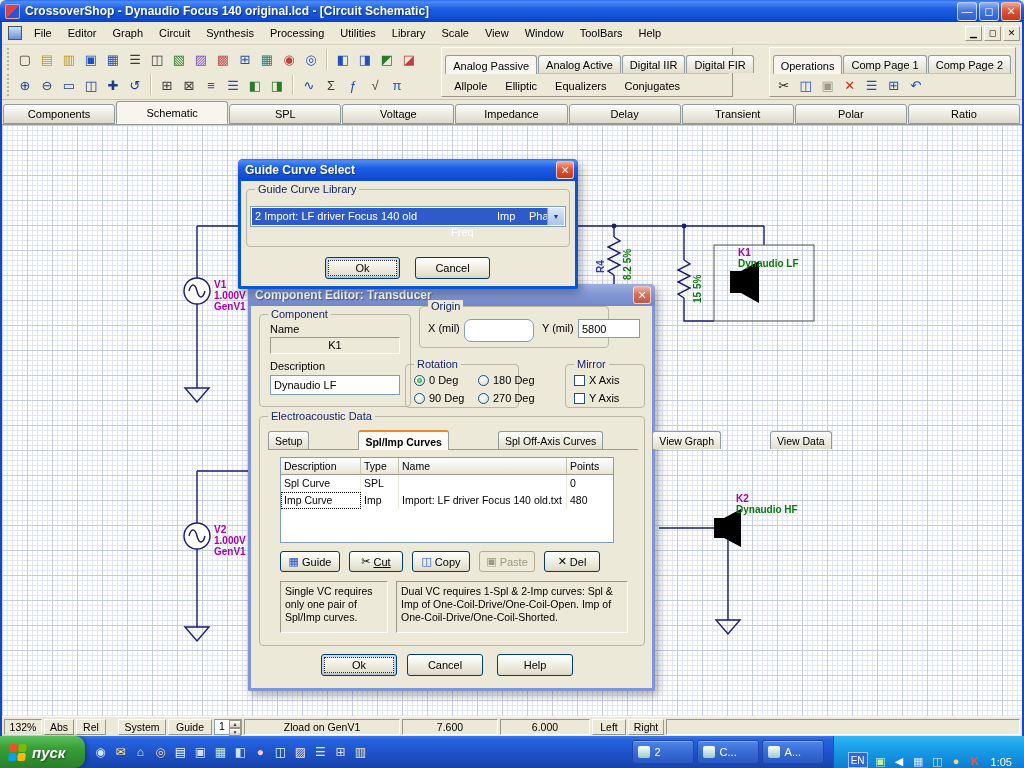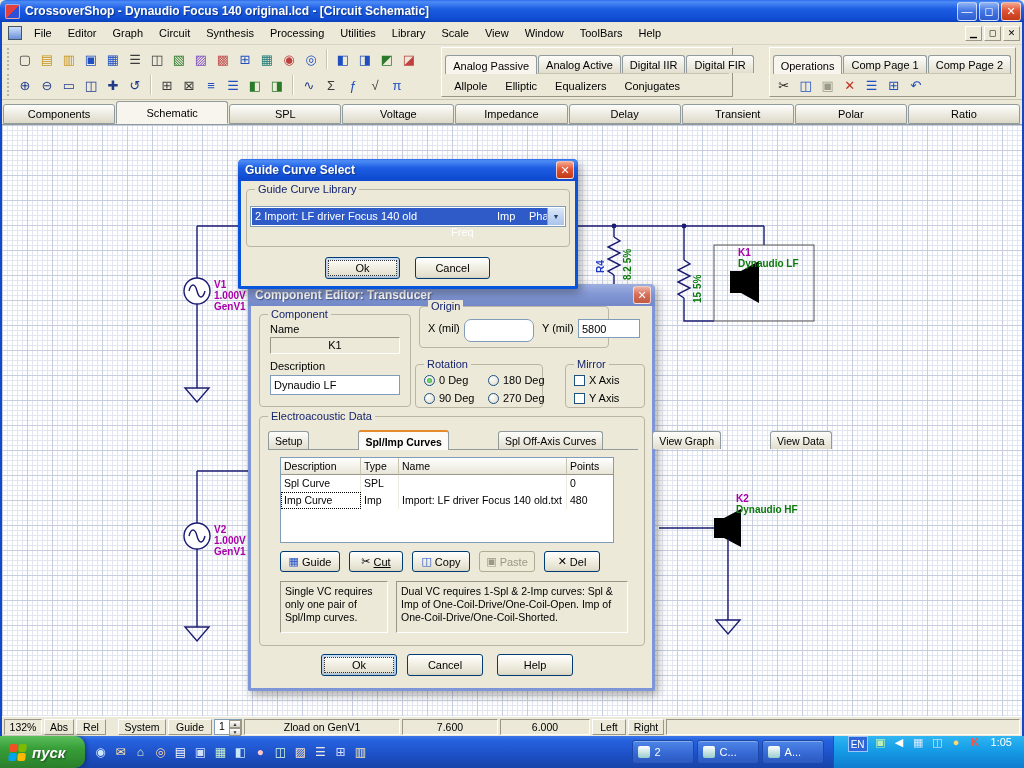--- a/index.html
+++ b/index.html
@@ -150,21 +150,21 @@
     transform:skew(-6deg); }
   .startbtn .slogo i { border-radius:2px; }
   .startbtn .stxt { color:#fff; font-weight:bold; font-style:italic; font-size:15px; text-shadow:1px 1px 2px #0007; }
   .qlaunch { display:flex; align-items:center; gap:2px; padding:0 6px; }
   .qbtn { width:18px; height:20px; display:grid; place-items:center; font-size:12px; }
   .tspacer { flex:1; }
   .taskitem { height:24px; min-width:62px; margin-right:3px; padding:0 8px 0 5px; display:flex; align-items:center; gap:5px;
     border:1px solid #1E48A8; border-radius:3px; background:linear-gradient(#4E86E8,#3567D2 60%,#2C58C0);
     color:#fff; font-size:11px; box-shadow:inset 0 1px 0 #ffffff50; }
   .taskitem .tico { width:12px; height:12px; border-radius:2px; background:linear-gradient(#fff,#9cc); }
-  .tray { height:32px; display:flex; align-items:flex-start; gap:5px; padding:0 12px 0 14px; margin-left:6px;
+  .tray { height:32px; display:flex; align-items:flex-end; gap:5px; padding:0 12px 0 14px; margin-left:6px;
     background:linear-gradient(180deg,#30B6F2 0%,#179FE8 40%,#0F7CD0 100%); border-left:1px solid #0B5FA8; }
   .lang { width:20px; height:16px; background:#2E66D8; border:1px solid #9cc6ff; color:#fff; font-size:10px;
     display:grid; place-items:center; }
   .tray-ic { width:15px; text-align:center; font-size:11px; font-weight:bold; }
   .clock { color:#fff; font-size:11px; margin-left:3px; }
 </style>
 </head>
 <body>
 
 <div class="titlebar">
@@ -392,21 +392,21 @@
         </div>
 
         <div class="gbox" style="left:168px; top:0; width:190px; height:42px;">
           <span class="cap">Origin</span>
           <div style="position:absolute; left:8px; top:15px;">X (mil)</div>
           <div class="field" style="position:absolute; left:44px; top:12px; width:70px; height:19px; padding-top:20px;border-radius:7px;">7500</div>
           <div style="position:absolute; left:122px; top:15px;">Y (mil)</div>
           <div class="field" style="position:absolute; left:158px; top:12px; width:62px; height:19px; padding-top:3px;">5800</div>
         </div>
 
-        <div class="gbox" style="left:164px; top:58px; width:128px; height:44px;">
+        <div class="gbox" style="left:154px; top:58px; width:114px; height:44px;">
           <span class="cap">Rotation</span>
           <div style="position:absolute; left:8px; top:9px; display:grid; grid-template-columns:64px 64px; row-gap:6px;">
             <div class="ritem sel">
                 <div class="rdot"></div>
                 <span>0 Deg</span>
               </div>
             <div class="ritem">
                 <div class="rdot"></div>
                 <span>180 Deg</span>
               </div>

